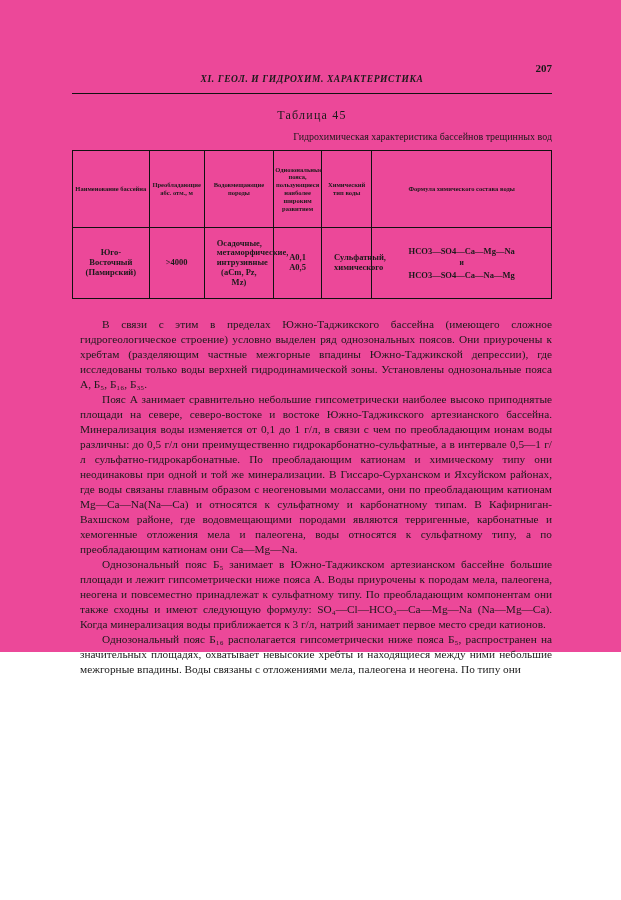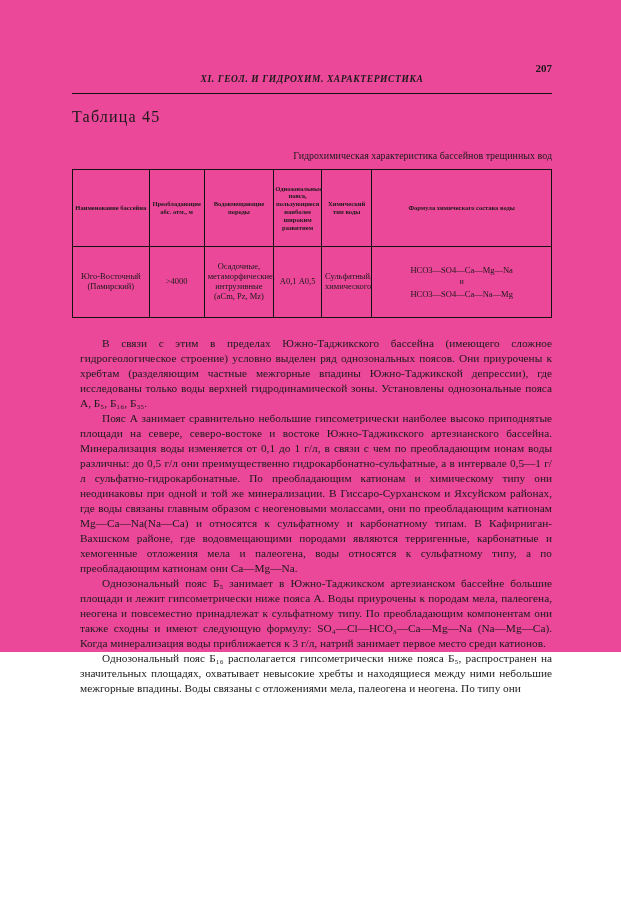--- a/index.html
+++ b/index.html
@@ -53,44 +53,45 @@
     font-weight: bold;
   }
   .rule {
     border-top: 1px solid #111;
     width: 100%;
     margin-bottom: 14px;
   }
 
   
   .tbl-num {
-    text-align: left;
-    font-size: 16px;
+    text-align: center;
+    font-size: 12px;
     letter-spacing: 1.2px;
-    margin-bottom: 24px;
+    margin-bottom: 8px;
   }
   .tbl-title {
     text-align: right;
     font-size: 10px;
     margin-bottom: 8px;
   }
 
   
   table.hydro {
     border-collapse: collapse;
     width: 100%;
     font-size: 8.5px;
     line-height: 1.15;
     table-layout: fixed;
   }
   table.hydro th, table.hydro td {
     border: 1px solid #111;
     text-align: center;
     vertical-align: middle;
-    padding: 3px 3px;
+    padding: 3px 12px;
+    font-weight: bold;
   }
   table.hydro thead th {
     font-weight: bold;
     font-size: 6.5px;
     line-height: 1.2;
     height: 72px;
     padding: 2px 1px;
   }
   table.hydro tbody td {
     height: 64px;

